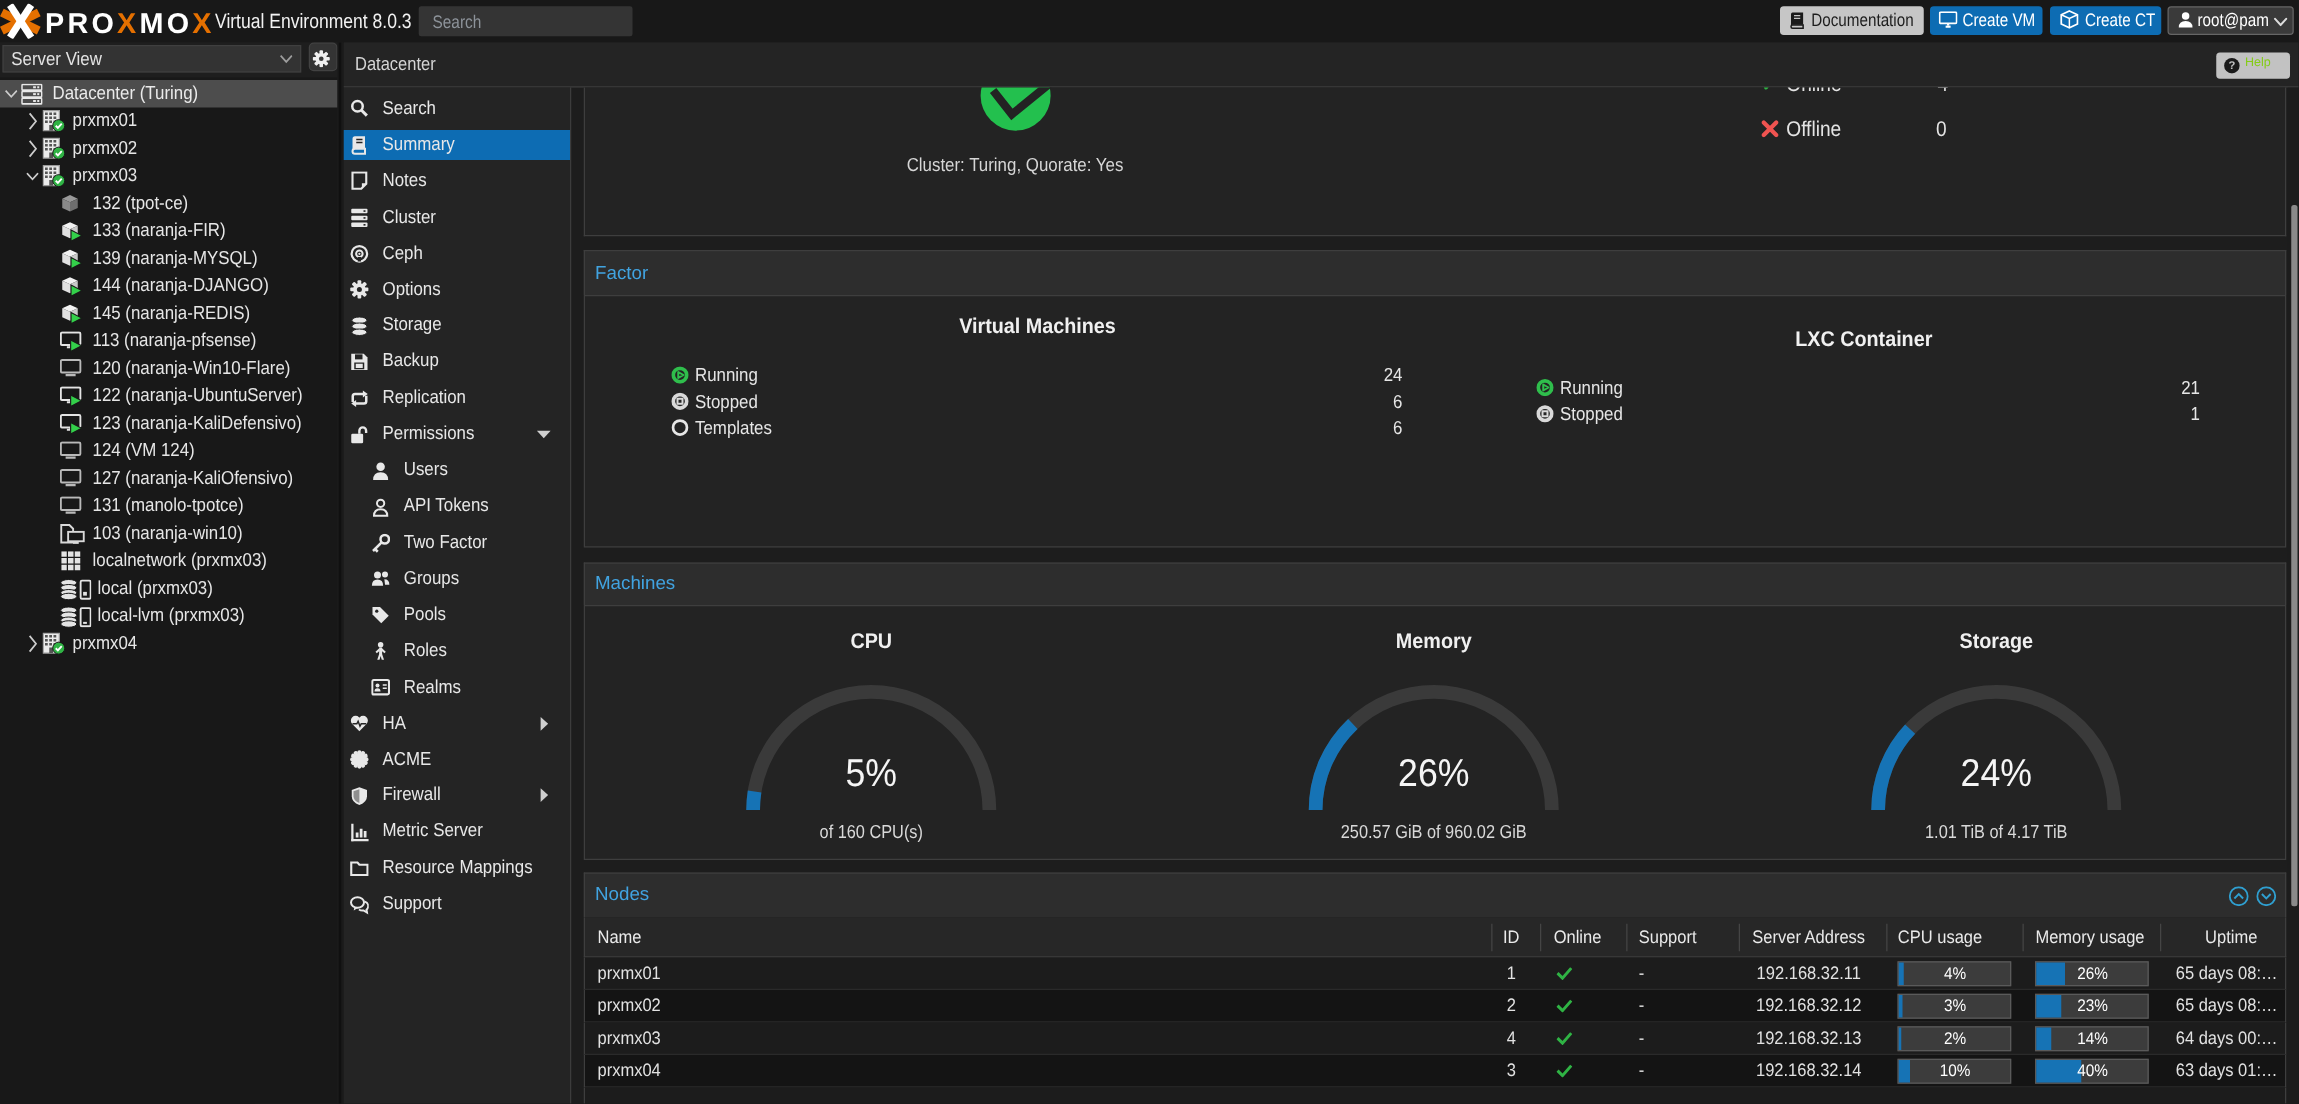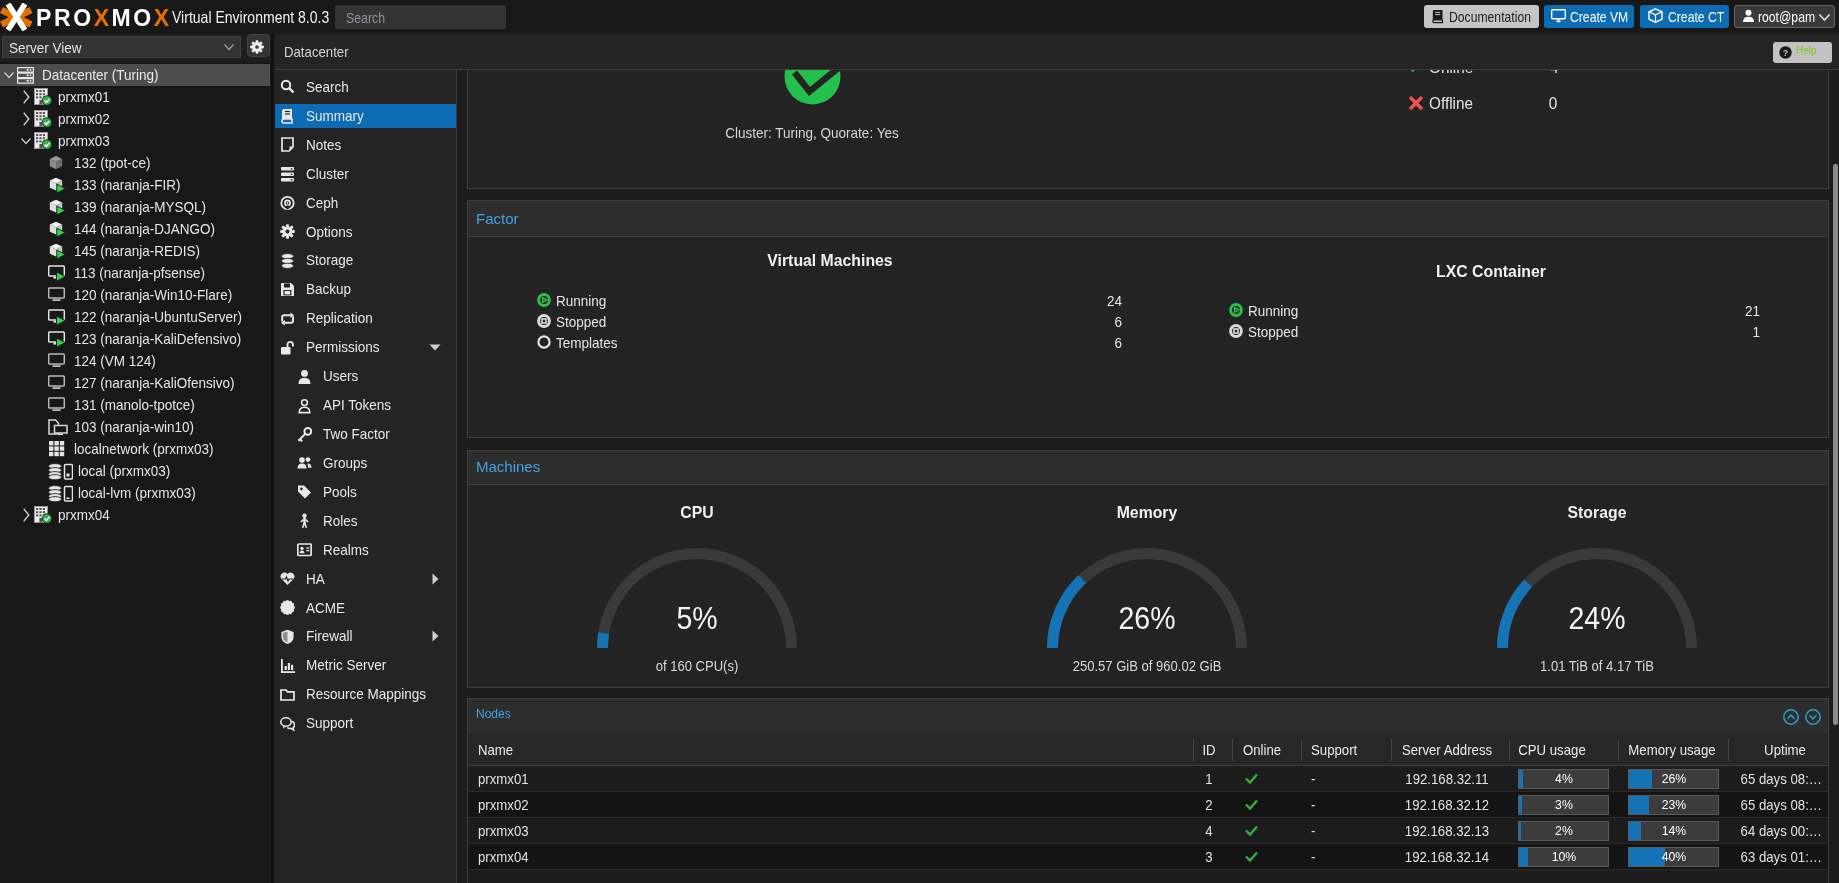--- a/index.html
+++ b/index.html
@@ -525,21 +525,21 @@
     <div class="abs" style="left:847px;top:601px;width:600px;text-align:center;font-size:31px;color:#f5f5f5;white-space:nowrap;transform:scaleX(0.92);">26%</div>
     <div class="abs" style="left:847px;top:657px;width:600px;text-align:center;font-size:15px;color:#d9d9d9;white-space:nowrap;transform:scaleX(0.87);">250.57 GiB of 960.02 GiB</div>
 <div class="abs" style="left:1297px;top:503px;width:600px;text-align:center;font-size:17px;color:#f0f0f0;font-weight:bold;white-space:nowrap;transform:scaleX(0.93);">Storage</div>
     <svg class="abs" style="left:1492px;top:543px" width="210" height="106" viewBox="0 0 210 106">
       <path d="M 10.5 105 A 94.5 94.5 0 0 1 199.5 105" fill="none" stroke="#3a3a3a" stroke-width="11"></path>
       <path d="M 10.5 105 A 94.5 94.5 0 0 1 36.11 40.31" fill="none" stroke="#1673b5" stroke-width="11"></path>
     </svg>
     <div class="abs" style="left:1297px;top:601px;width:600px;text-align:center;font-size:31px;color:#f5f5f5;white-space:nowrap;transform:scaleX(0.92);">24%</div>
     <div class="abs" style="left:1297px;top:657px;width:600px;text-align:center;font-size:15px;color:#d9d9d9;white-space:nowrap;transform:scaleX(0.87);">1.01 TiB of 4.17 TiB</div>
 <div class="abs" style="left:467px;top:698px;width:1362px;height:36px;background:#2d2d2d;border:1px solid #3e3e3e;border-bottom:0"></div>
-<div class="abs" style="left:476px;top:707px;font-size:12px;color:#41a3e0;white-space:nowrap;transform:scaleX(1.0);transform-origin:left center;">Nodes</div>
+<div class="abs" style="left:476px;top:707px;font-size:15px;color:#41a3e0;white-space:nowrap;transform:scaleX(1.0);transform-origin:left center;">Nodes</div>
 <svg class="abs" style="left:1783px;top:709px" width="16" height="16" viewBox="0 0 16 16">
       <circle cx="8" cy="8" r="7.2" fill="none" stroke="#2f9fd0" stroke-width="1.5"></circle>
       <path d="M4.5 9.8 L8 6.2 L11.5 9.8" fill="none" stroke="#2f9fd0" stroke-width="1.5"></path>
     </svg>
 <svg class="abs" style="left:1805px;top:709px" width="16" height="16" viewBox="0 0 16 16">
       <circle cx="8" cy="8" r="7.2" fill="none" stroke="#2f9fd0" stroke-width="1.5"></circle>
       <path d="M4.5 6.2 L8 9.8 L11.5 6.2" fill="none" stroke="#2f9fd0" stroke-width="1.5"></path>
     </svg>
 <div class="abs" style="left:467px;top:734px;width:1362px;height:32px;background:#272727;border-left:1px solid #3e3e3e;border-right:1px solid #3e3e3e;border-bottom:1px solid #3e3e3e"></div>
 <div class="abs" style="left:478px;top:742px;font-size:14.5px;color:#eaeaea;white-space:nowrap;transform:scaleX(0.91);transform-origin:left center;">Name</div>

